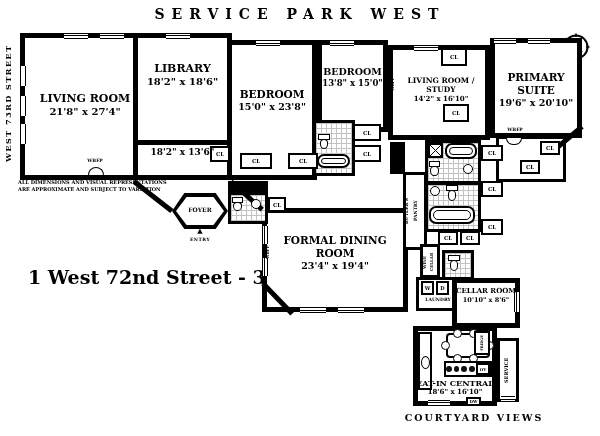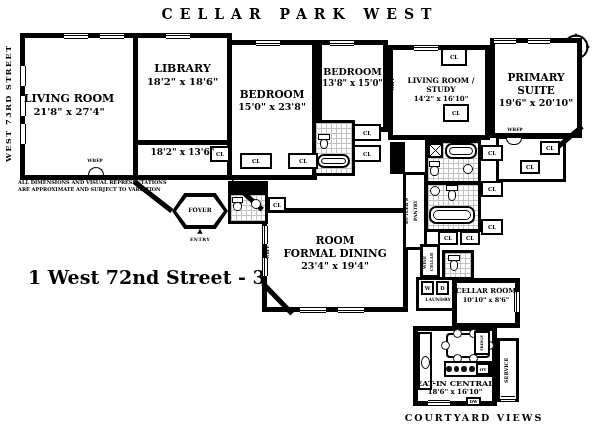--- a/index.html
+++ b/index.html
@@ -30,21 +30,21 @@
   .sink{position:absolute;box-sizing:border-box;border:1.5px solid #000;border-radius:50%;background:#fff}
   .chair{position:absolute;box-sizing:border-box;width:9px;height:9px;border:1.5px solid #000;border-radius:50%;background:#fff}
   .burner{width:6px;height:6px;border-radius:50%;background:#111}
   .fp{position:absolute;box-sizing:border-box;border:1.5px solid #000;border-bottom:none;border-radius:8px 8px 0 0;background:#fff}
   .hexo{position:absolute;background:#000;clip-path:polygon(22% 0,78% 0,100% 50%,78% 100%,22% 100%,0 50%)}
   .hexi{position:absolute;inset:4px;background:#fff;clip-path:polygon(22% 0,78% 0,100% 50%,78% 100%,22% 100%,0 50%)}
 </style>
 </head>
 <body>
 
-<div class="lbl" style="left:0;top:6px;width:600px;font-size:14px;letter-spacing:7px">CELLAR PARK WEST</div>
+<div class="lbl" style="left:0;top:6px;width:600px;font-size:14px;letter-spacing:7px">SERVICE PARK WEST</div>
 <div class="vtext" style="left:3px;top:28px;width:14px;height:150px;font-size:8px;letter-spacing:1.5px">WEST 73RD STREET</div>
 <div class="lbl" style="left:388px;top:412px;width:172px;font-size:9.5px;letter-spacing:2px">COURTYARD VIEWS</div>
 <div class="lbl" style="left:28px;top:266px;width:260px;font-size:19px;text-align:left">1 West 72nd Street - 33</div>
 <div style="position:absolute;left:18px;top:179px;font-size:5px;font-weight:bold;line-height:1.4;font-family:'DejaVu Serif',serif">
   <div>ALL DIMENSIONS AND VISUAL REPRESENTATIONS</div>
   <div>ARE APPROXIMATE AND SUBJECT TO VARIATION</div>
 </div>
 
 <div style="position:absolute;left:561px;top:32px">
   <svg width="30" height="30" viewBox="0 0 30 30">
@@ -188,21 +188,21 @@
 <div class="box" style="left:466px;top:397px;width:15px;height:9px;font-size:4px">DW</div>
 <div class="vtext" style="left:503px;top:344px;width:10px;height:52px;font-size:5px">SERVICE</div>
 
 <div class="lbl" style="left:78px;top:158px;width:34px;font-size:4.5px">WBFP</div>
 <div class="fp" style="left:88px;top:167px;width:16px;height:8px"></div>
 <div class="lbl" style="left:500px;top:127px;width:30px;font-size:4.5px">WBFP</div>
 <div class="fp" style="left:506px;top:138px;width:16px;height:7px;transform:rotate(180deg)"></div>
 <div class="vtext" style="left:265px;top:240px;width:9px;height:24px;font-size:4px">WBFP</div>
 <div class="vtext" style="left:390px;top:72px;width:9px;height:24px;font-size:4px">WBFP</div>
 
-<div class="lbl" style="left:20px;top:92px;width:98px;font-size:11px">
+<div class="lbl" style="left:36px;top:92px;width:98px;font-size:11px">
   <div>LIVING ROOM</div>
   <div style="font-size:10px">21'8" x 27'4"</div>
 </div>
 <div class="lbl" style="left:133px;top:62px;width:99px;font-size:11px">
   <div>LIBRARY</div>
   <div style="font-size:10px">18'2" x 18'6"</div>
 </div>
 <div class="lbl" style="left:133px;top:147px;width:99px;font-size:10px">
   <div style="font-size:9px">18'2" x 13'6"</div>
 </div>
@@ -217,22 +217,22 @@
 <div class="lbl" style="left:392px;top:76px;width:98px;font-size:7.5px">
   <div>LIVING ROOM /</div>
   <div>STUDY</div>
   <div style="font-size:7px">14'2" x 16'10"</div>
 </div>
 <div class="lbl" style="left:490px;top:71px;width:92px;font-size:10.5px">
   <div>PRIMARY SUITE</div>
   <div style="font-size:9.5px">19'6" x 20'10"</div>
 </div>
 <div class="lbl" style="left:262px;top:234px;width:146px;font-size:10.5px">
+  <div>FORMAL DINING</div>
   <div>ROOM</div>
-  <div>FORMAL DINING</div>
   <div style="font-size:9.5px">23'4" x 19'4"</div>
 </div>
 <div class="lbl" style="left:452px;top:287px;width:68px;font-size:7px">
   <div>CELLAR ROOM</div>
   <div style="font-size:6.5px">10'10" x 8'6"</div>
 </div>
 <div class="lbl" style="left:413px;top:378px;width:84px;font-size:8px">
   <div>EAT-IN CENTRAL</div>
   <div style="font-size:7px">18'6" x 16'10"</div>
 </div>

